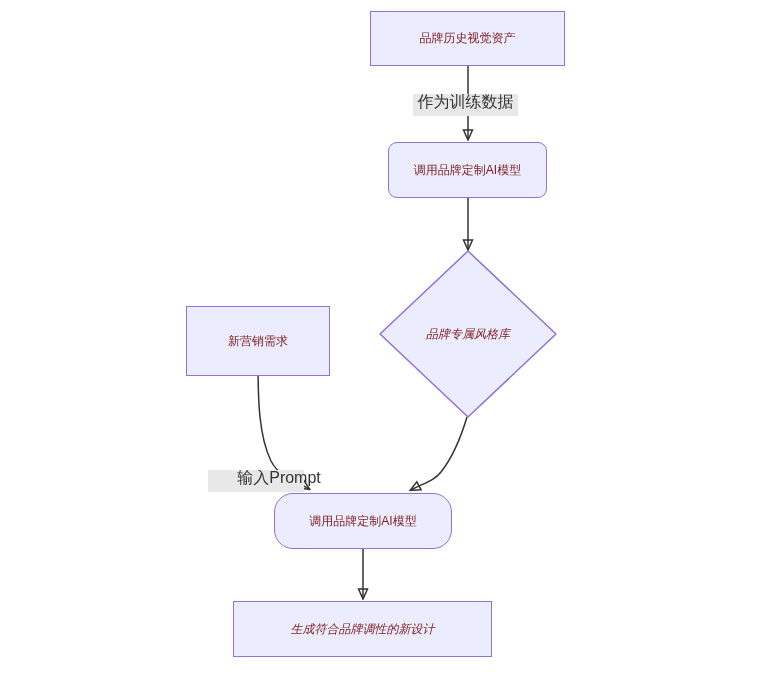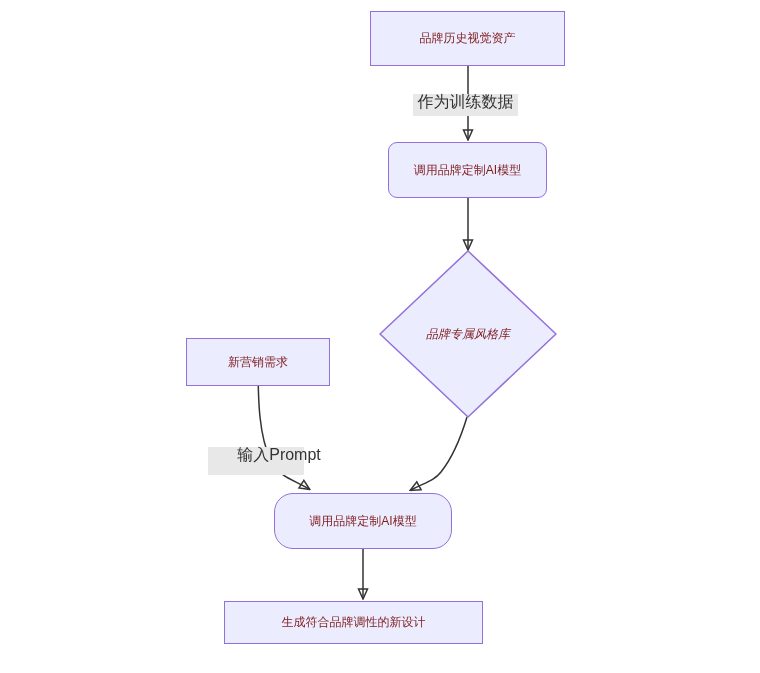--- a/index.html
+++ b/index.html
@@ -94,33 +94,33 @@
   </div>
 
   <div class="node rounded" style="left:388px; top:142px; width:159px; height:56px;">
     <span>调用品牌定制AI模型</span>
   </div>
 
   <div class="node diamond-label" style="left:380px; top:307px; width:176px; height:55px;">
     <span>品牌专属风格库</span>
   </div>
 
-  <div class="node" style="left:186px; top:306px; width:144px; height:48px;margin-top:32px;">
+  <div class="node" style="left:186px; top:306px; width:144px; height:70px;">
     <span>新营销需求</span>
   </div>
 
   <div class="node rounded" style="left:274px; top:493px; width:178px; height:56px;border-radius:19px;">
     <span>调用品牌定制AI模型</span>
   </div>
 
-  <div class="node" style="left:224px; top:601px; width:259px; height:43px;">
+  <div class="node" style="left:233px; top:601px; width:259px; height:56px;font-style:italic;">
     <span>生成符合品牌调性的新设计</span>
   </div>
 
   <div class="edge-label" style="left:413px; top:94px; width:105px; height:22px;">
     <span>作为训练数据</span>
   </div>
 
-  <div class="edge-label" style="left:208px; top:447px; width:96px; height:28px;padding-left:46px;">
+  <div class="edge-label" style="left:208px; top:470px; width:96px; height:22px;padding-left:46px;">
     <span>输入Prompt</span>
   </div>
 
 </div>
 
 </body></html>

